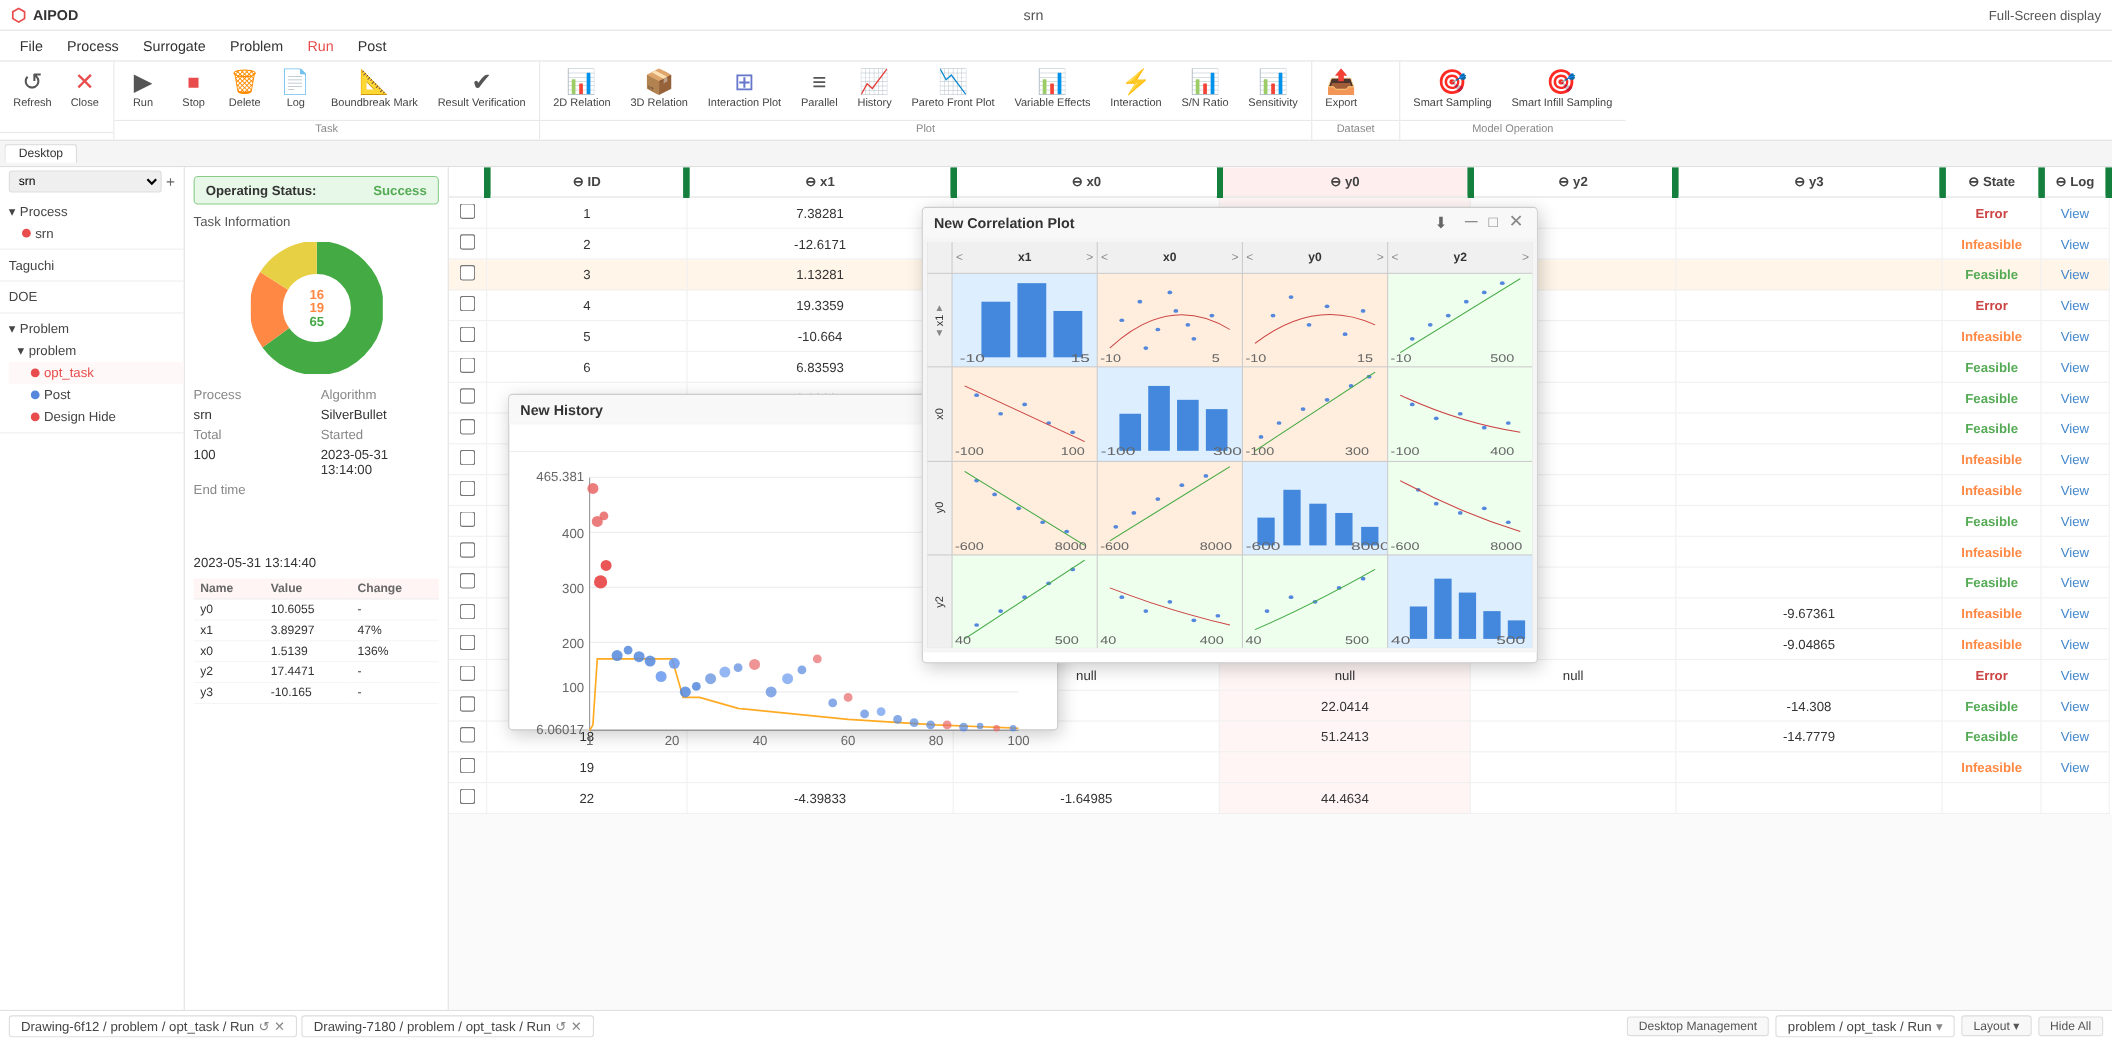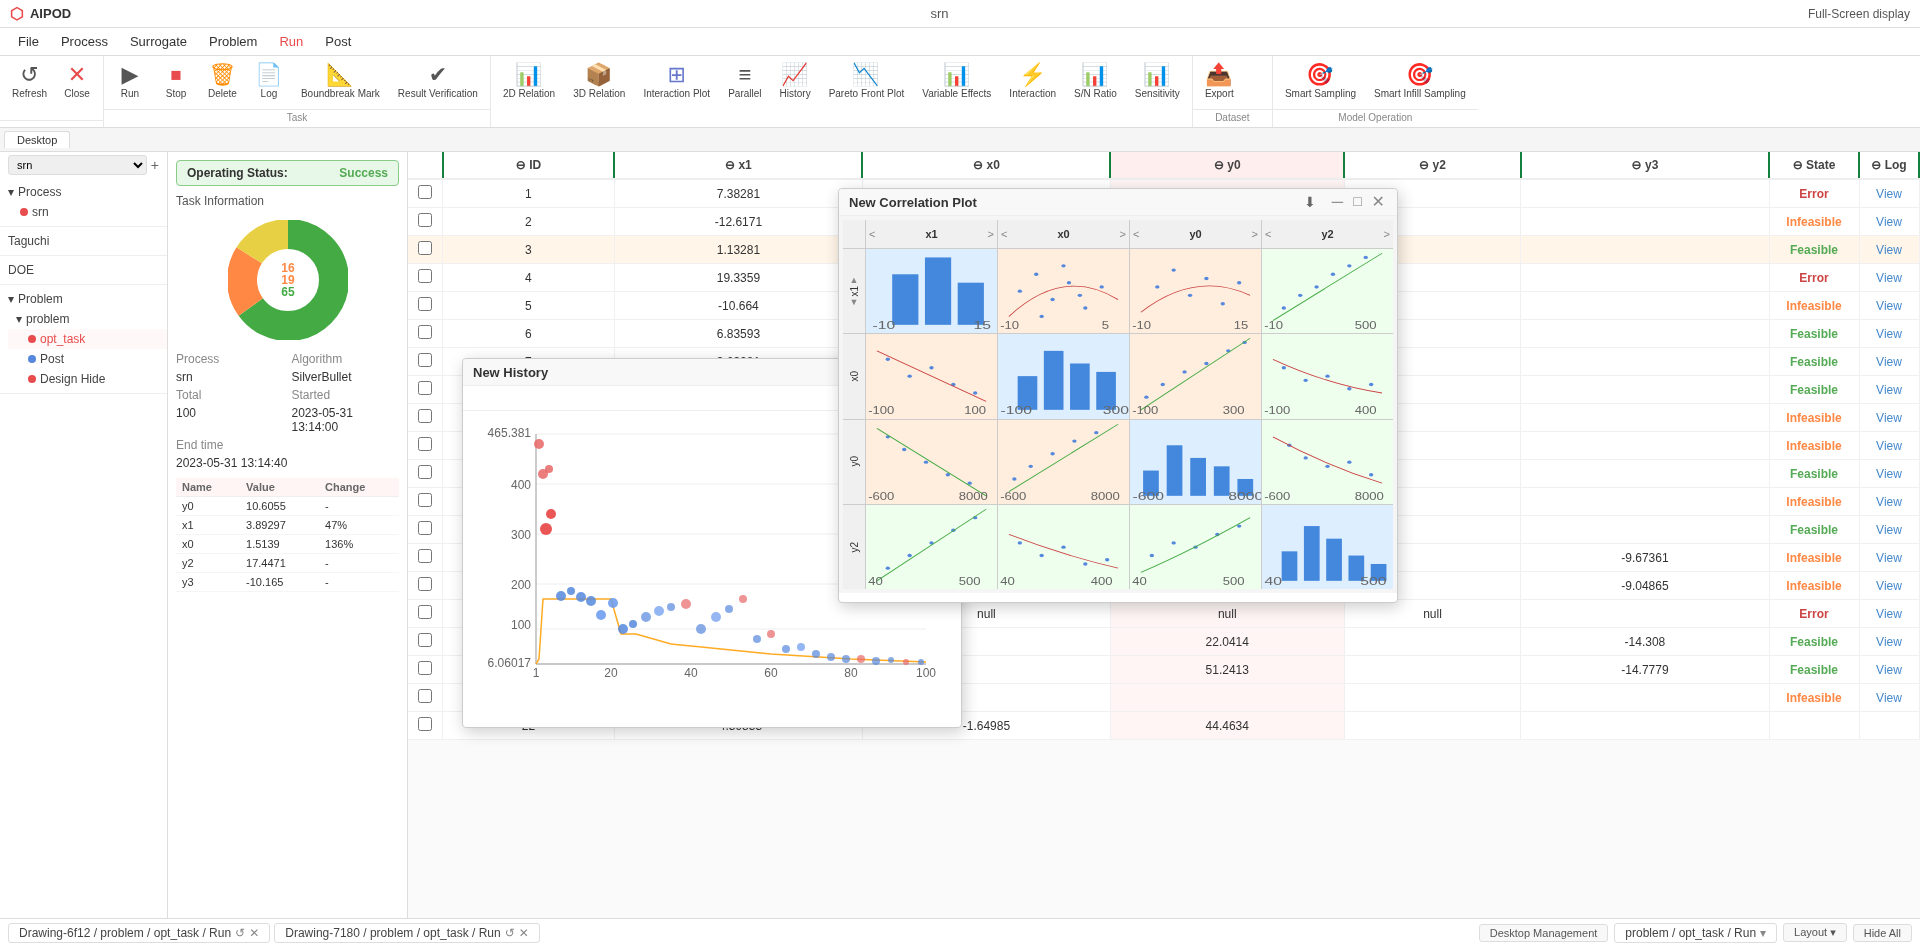--- a/index.html
+++ b/index.html
@@ -228,21 +228,21 @@
       border-collapse: collapse;
       background: #fff;
     }
     .data-table th {
       background: #fff;
       padding: 6px 10px;
       text-align: center;
       font-size: 12px;
       color: #444;
       border-bottom: 2px solid #eee;
-      border-right: 2px solid #15803d;
+      border-right: 6px solid #15803d;
       white-space: nowrap;
       position: sticky;
       top: 0;
       z-index: 2;
     }
     .data-table th.y0-col { background: #ffeeee; }
     .data-table td {
       padding: 5px 10px;
       text-align: center;
       font-size: 12px;
@@ -474,20 +474,21 @@
       </div>
       <div class="toolbar-btn" style="min-width:48px;">
         <span class="icon" style="font-size:22px; color:#555;">📊</span>
         <span class="label">S/N Ratio</span>
       </div>
       <div class="toolbar-btn">
         <span class="icon" style="font-size:22px; color:#aa44aa;">📊</span>
         <span class="label">Sensitivity</span>
       </div>
     </div>
+    <div class="group-label">Plot</div>
   </div>
 
   <div class="toolbar-group" style="min-width:80px;">
     <div class="group-top">
       <div class="toolbar-btn">
         <span class="icon" style="font-size:22px; color:#555;">📤</span>
         <span class="label">Export</span>
       </div>
     </div>
     <div class="group-label">Dataset</div>
@@ -599,21 +600,21 @@
       <span class="info-value">srn</span>
       <span class="info-value">SilverBullet</span>
 
       <span class="info-label">Total</span>
       <span class="info-label">Started</span>
       <span class="info-value">100</span>
       <span class="info-value">2023-05-31 13:14:00</span>
 
       <span class="info-label">End time</span>
       <span class="info-value"></span>
-      <span class="info-value" style="grid-column: 1 / -1;">2023-05-31 13:14:40</span>
+      <span class="info-value" style="grid-column: 1 / -1; margin-top: 48px;">2023-05-31 13:14:40</span>
     </div>
 
     <table class="values-table">
       <thead>
         <tr>
           <th>Name</th>
           <th>Value</th>
           <th>Change</th>
         </tr>
       </thead>
@@ -883,21 +884,21 @@
     <td></td>
     <td class=""></td>
     <td class=""></td>
   </tr>
           </tbody>
       </table>
     </div>
   </div>
 </div>
 
-<div class="floating-window" id="history-window" style="position:fixed; left:462px; top:358px; width:500px; height:370px;">
+<div class="floating-window" id="history-window" style="position:fixed; left:462px; top:358px; width:500px; height:306px;">
   <div class="window-titlebar">
     <span class="window-title">New History</span>
     <div class="window-controls">
       <span class="win-btn title-bar-minimize">─</span>
       <span class="win-btn title-bar-maximize">□</span>
       <span class="win-btn title-bar-close">✕</span>
     </div>
   </div>
   <div class="history-toolbar">
     <span class="history-toolbar-btn">⬚</span>

